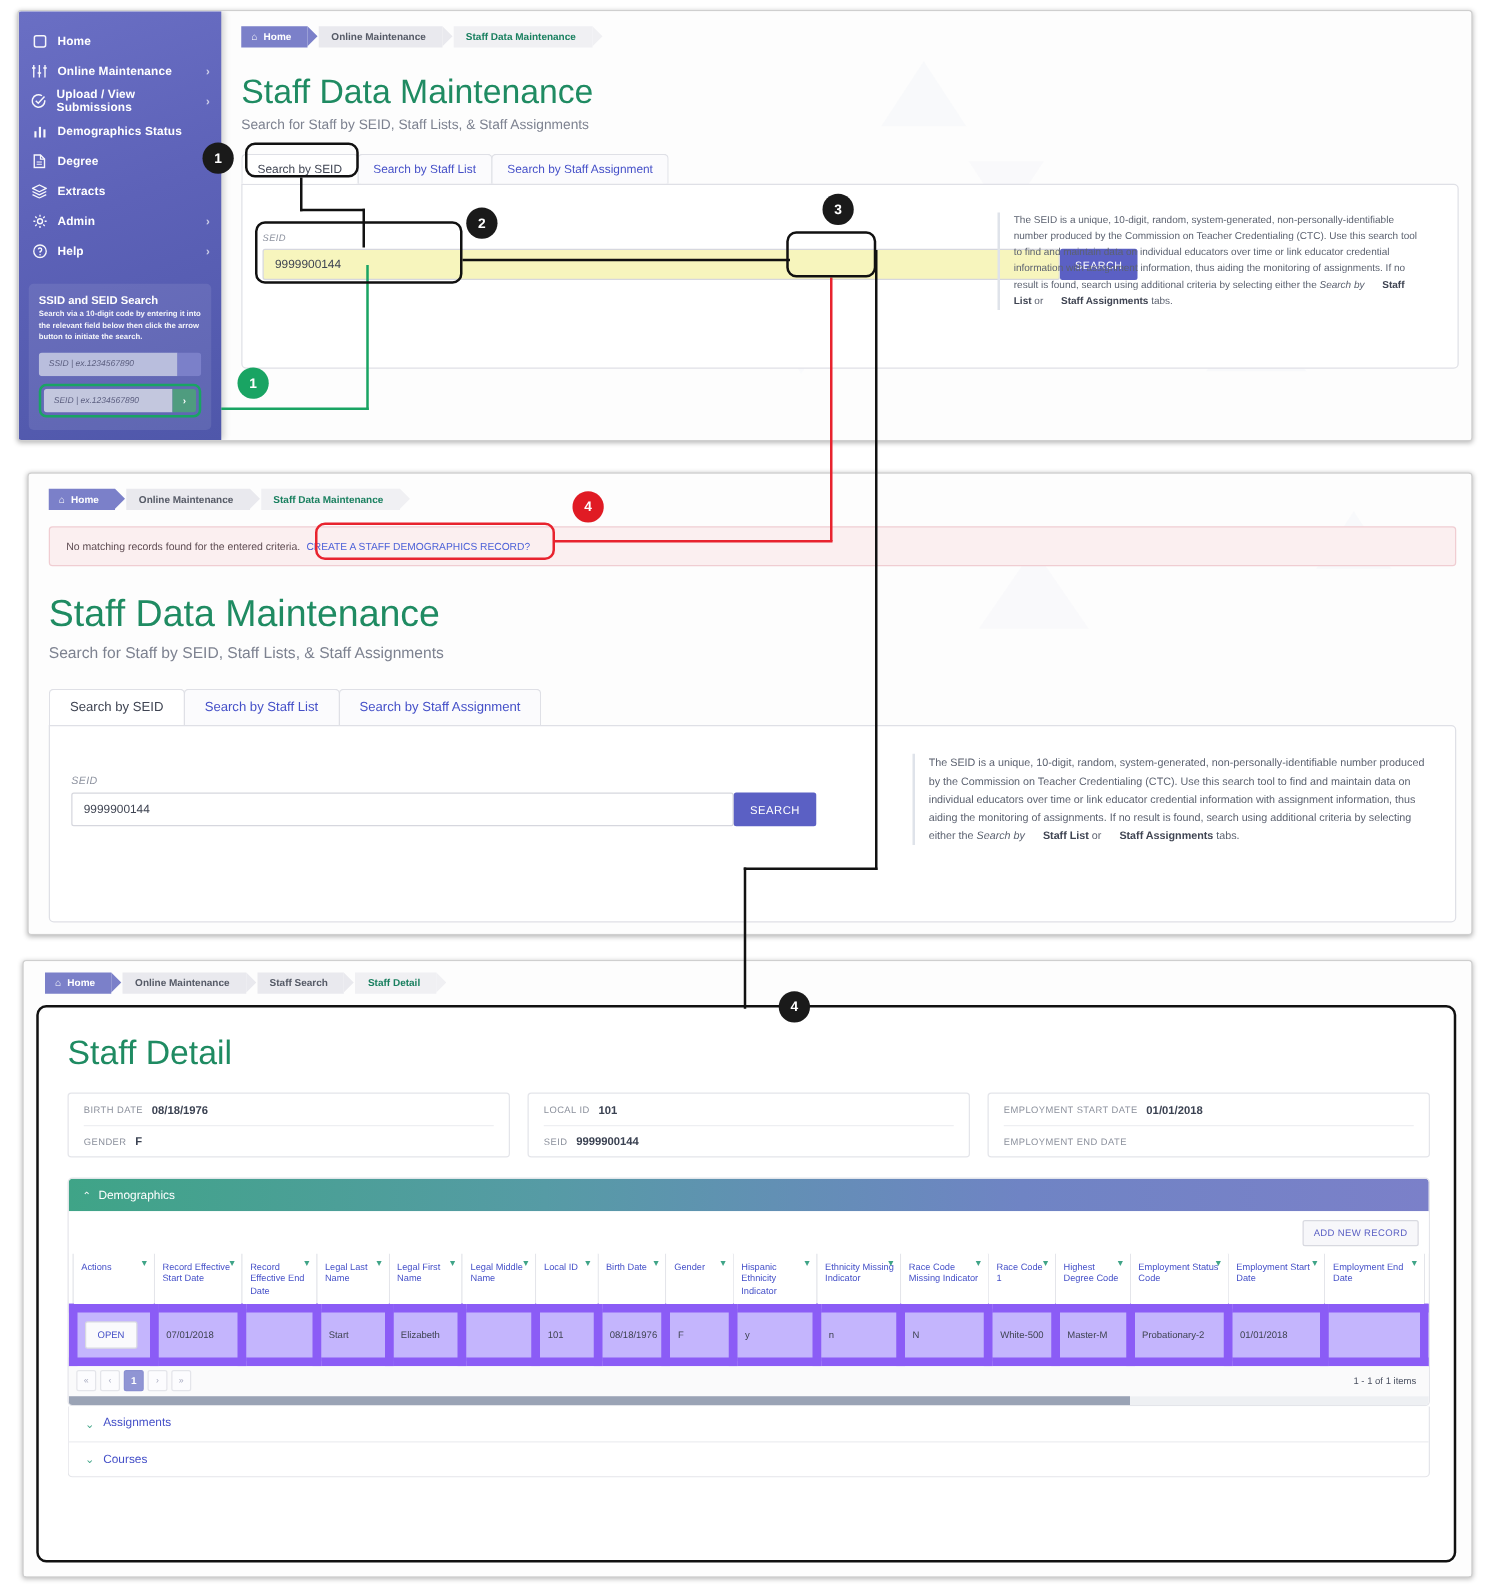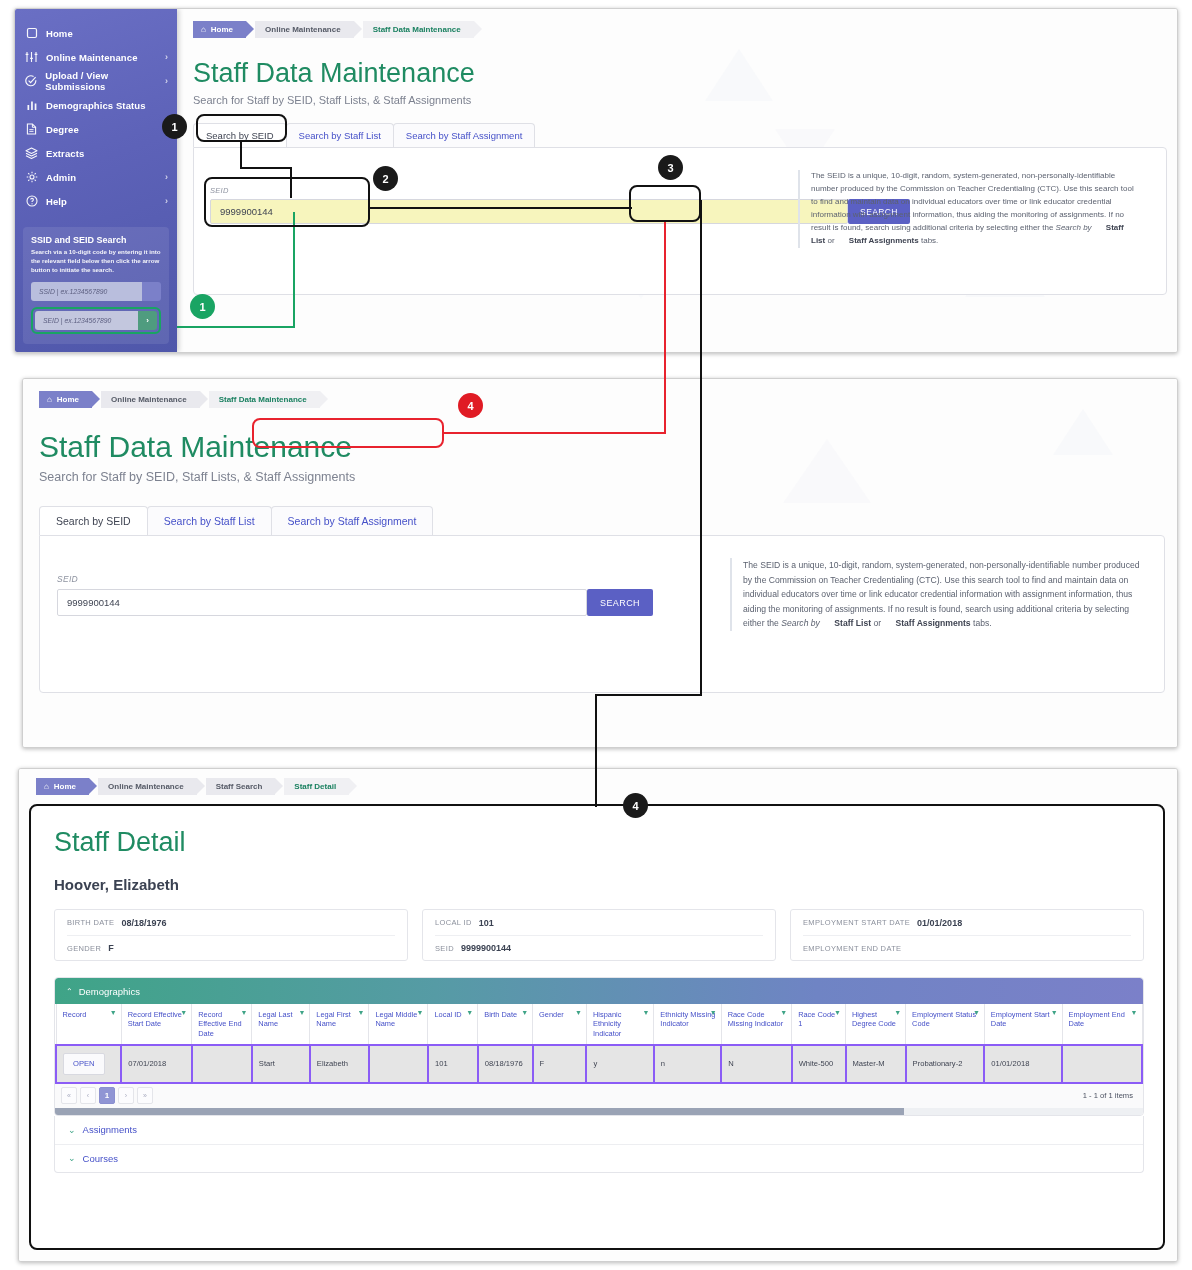--- a/index.html
+++ b/index.html
@@ -176,24 +176,24 @@
     border:1px solid #e4e5ea; border-top:none;
     font-size:7.4px; color:#4550c8; font-weight:normal;
     text-align:left; vertical-align:top;
     padding:6px 5px 6px 6px; line-height:1.28;
     position:relative; background:#fff;
   }
   table.grid th .fil {
     position:absolute; right:4px; top:5px; color:#3fa487; font-size:7px;
   }
   table.grid td {
-    border:2px solid #8b5cf6;
+    border:7px solid #8b5cf6;
     font-size:7.6px; color:#3f4452;
     padding:7px 6px; vertical-align:middle; line-height:1.25;
-    background:#e5e5e5;
+    background:#c4b5fd;
   }
   .btn-open {
     border:1px solid #d8d9e0; background:#fafafc; color:#4550c8;
     font-size:7.6px; border-radius:2px; padding:5px 9px; display:inline-block;
   }
   .pager { display:flex; align-items:center; height:24px; padding-left:6px; background:#fafafb;}
   .pg {
     width:16px; height:17px; margin-right:3px;
     border:1px solid #e4e5ea; background:#fcfcfe;
     display:flex; align-items:center; justify-content:center;
@@ -398,20 +398,24 @@
         <span>Home</span>
       </div>
       <div class="crumb" style="margin-left:9px">
         <span>Online Maintenance</span>
       </div>
       <div class="crumb current" style="margin-left:9px">
         <span>Staff Data Maintenance</span>
       </div>
     </div>
 
+    <div class="alert" style="height:32px;margin-top:13px;">
+      <span>No matching records found for the entered criteria.</span>
+      <a href="#" style="margin-left:5px">CREATE A STAFF DEMOGRAPHICS RECORD?</a>
+    </div>
 
     <div class="pg-title" style="font-size:30px;margin-top:22px;">Staff Data Maintenance</div>
     <div class="pg-sub" style="font-size:12.5px;margin-top:6px;">Search for Staff by SEID, Staff Lists, &amp; Staff Assignments</div>
 
     <div class="tabs" style="margin-top:22px">
       <div class="tab active" style="padding:8px 16px;font-size:10.5px;">Search by SEID</div>
       <div class="tab" style="padding:8px 16px;font-size:10.5px;">Search by Staff List</div>
       <div class="tab" style="padding:8px 16px;font-size:10.5px;">Search by Staff Assignment</div>
     </div>
 
@@ -448,21 +452,20 @@
         <span>Staff Search</span>
       </div>
       <div class="crumb current" style="margin-left:9px">
         <span>Staff Detail</span>
       </div>
     </div>
   </div>
 
   <div style="position:absolute;left:13px;top:38px;width:1134px;height:444px;background:#fff;border-radius:7px;">
     <div class="pg-title" style="font-size:27px;margin:20px 0 0 22px;">Staff Detail</div>
-    <div class="name-line" style="margin:18px 0 0 22px;">Hoover, Elizabeth</div>
 
     <div style="display:flex;gap:14px;margin:16px 22px 0 22px;">
       <div class="info-card" style="flex:1">
         <div class="info-row">
           <span class="k">BIRTH DATE</span>
           <span class="v">08/18/1976</span>
         </div>
         <div class="info-row">
           <span class="k">GENDER</span>
           <span class="v">F</span>
@@ -487,20 +490,23 @@
           <span class="k">EMPLOYMENT END DATE</span>
           <span class="v"></span>
         </div>
       </div>
     </div>
 
     <div style="margin:16px 22px 0 22px;border:1px solid #e4e5ea;border-radius:4px;overflow:hidden;">
       <div class="section-head">
         <span class="car">⌃</span>
         <span>Demographics</span>
+      </div>
+      <div style="display:flex;justify-content:flex-end;padding:7px 8px 6px 0;background:#fff;">
+        <div class="btn-add">ADD NEW RECORD</div>
       </div>
 
       <table class="grid">
         <colgroup>
           <col style="width:63px">
             <col style="width:68px">
             <col style="width:58px">
             <col style="width:56px">
           <col style="width:57px">
             <col style="width:57px">
@@ -511,21 +517,21 @@
             <col style="width:65px">
             <col style="width:68px">
           <col style="width:52px">
             <col style="width:58px">
             <col style="width:76px">
             <col style="width:75px">
           <col style="width:77px">
         </colgroup>
         <thead>
           <tr>
-            <th><span>Record</span><span class="fil">▼</span></th>
+            <th><span>Actions</span><span class="fil">▼</span></th>
             <th><span>Record Effective Start Date</span><span class="fil">▼</span></th>
             <th><span>Record Effective End Date</span><span class="fil">▼</span></th>
             <th><span>Legal Last Name</span><span class="fil">▼</span></th>
             <th><span>Legal First Name</span><span class="fil">▼</span></th>
             <th><span>Legal Middle Name</span><span class="fil">▼</span></th>
             <th><span>Local ID</span><span class="fil">▼</span></th>
             <th><span>Birth Date</span><span class="fil">▼</span></th>
             <th><span>Gender</span><span class="fil">▼</span></th>
             <th><span>Hispanic Ethnicity Indicator</span><span class="fil">▼</span></th>
             <th><span>Ethnicity Missing Indicator</span><span class="fil">▼</span></th>

